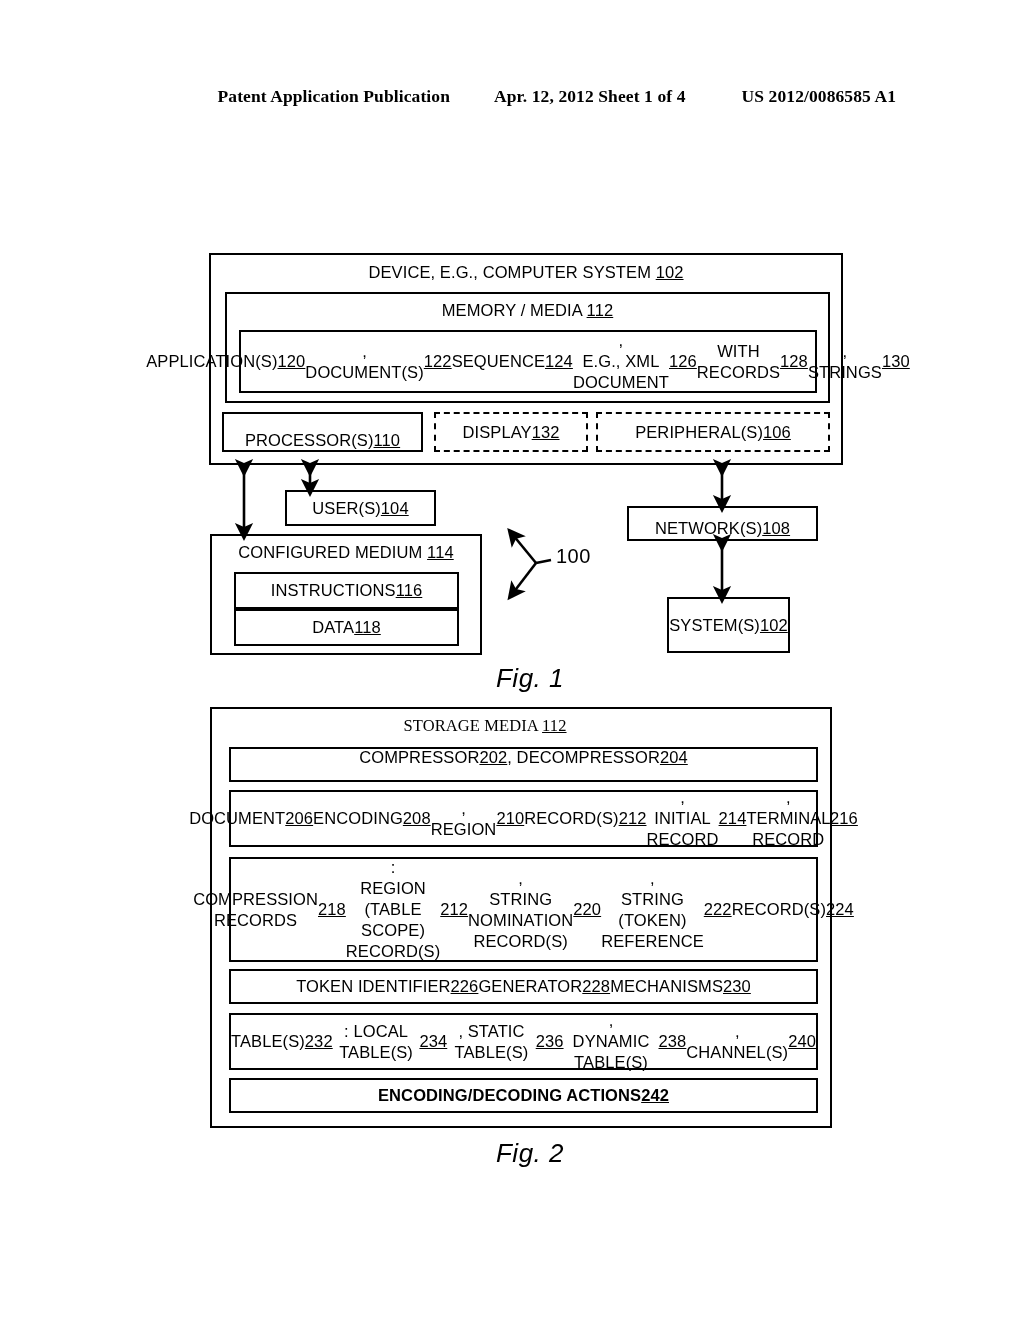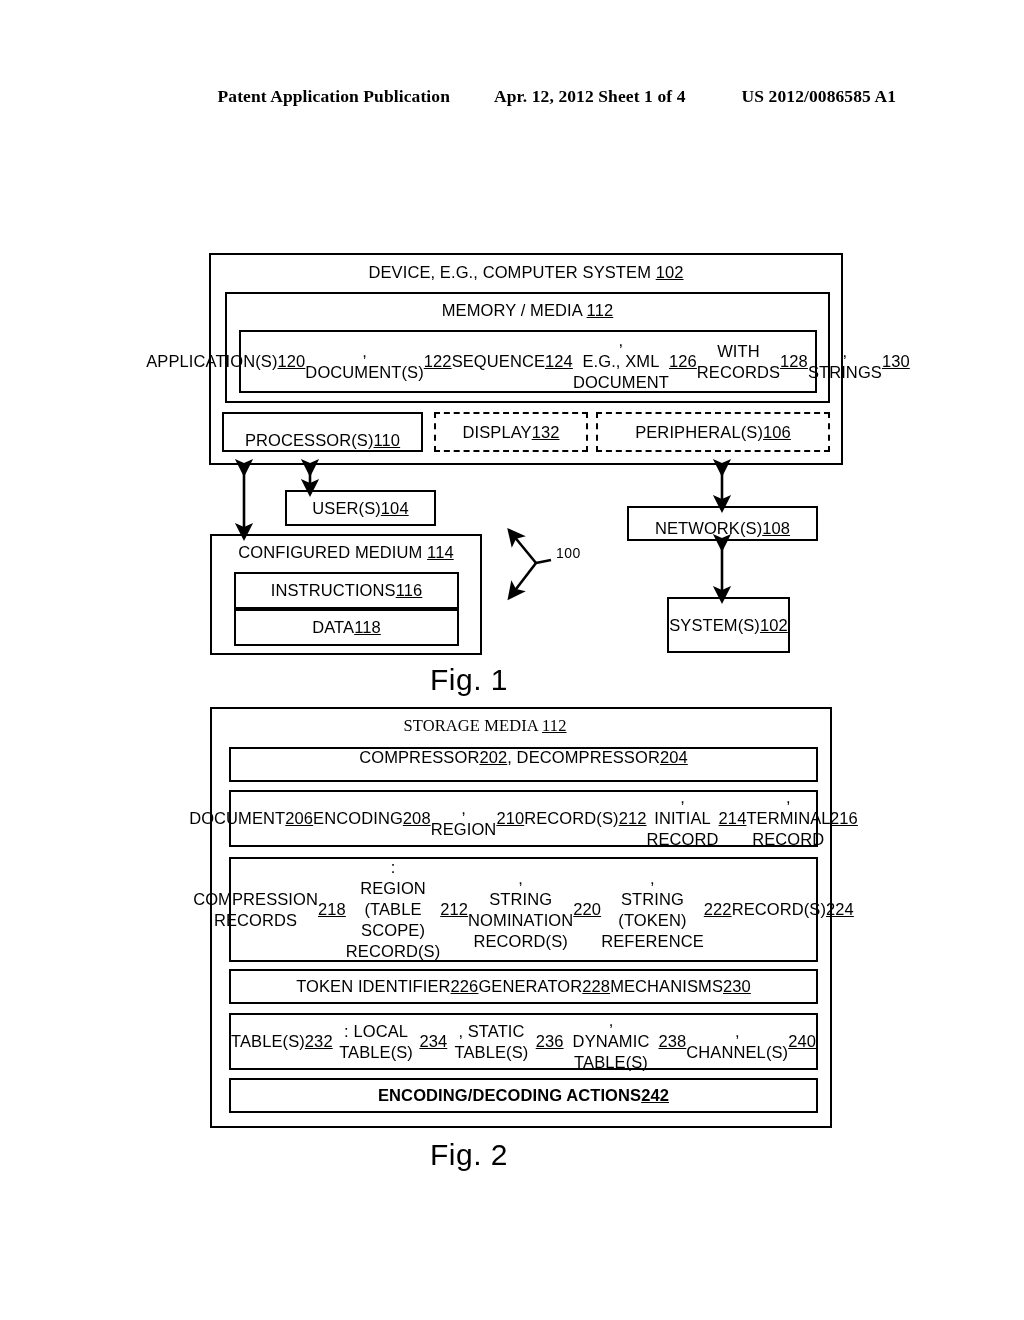--- a/index.html
+++ b/index.html
@@ -63,42 +63,43 @@
   .btext.center-v {
     display: flex;
     align-items: center;
     justify-content: center;
   }
   .num { text-decoration: underline; }
 
   
   .fig-caption {
     position: absolute;
-    font-size: 30px;
+    font-size: 26px;
     letter-spacing: 0.5px;
-    text-align: left;
+    text-align: center;
     white-space: nowrap;
+    font-style: italic;
   }
 
   
   #arrow-layer {
     position: absolute;
     left: 0;
     top: 0;
     width: 1024px;
     height: 1320px;
     pointer-events: none;
   }
 
   
   #ref-100-label {
     position: absolute;
     left: 556px;
     top: 545px;
-    font-size: 14px;
+    font-size: 20px;
     letter-spacing: 0.5px;
   }
 </style>
 </head>
 <body>
 
 <div id="page-header">
   <span class="hdr-pub">Patent Application Publication</span>
   <span class="hdr-date">Apr. 12, 2012  Sheet 1 of 4</span>
   <span class="hdr-num">US 2012/0086585 A1</span>

